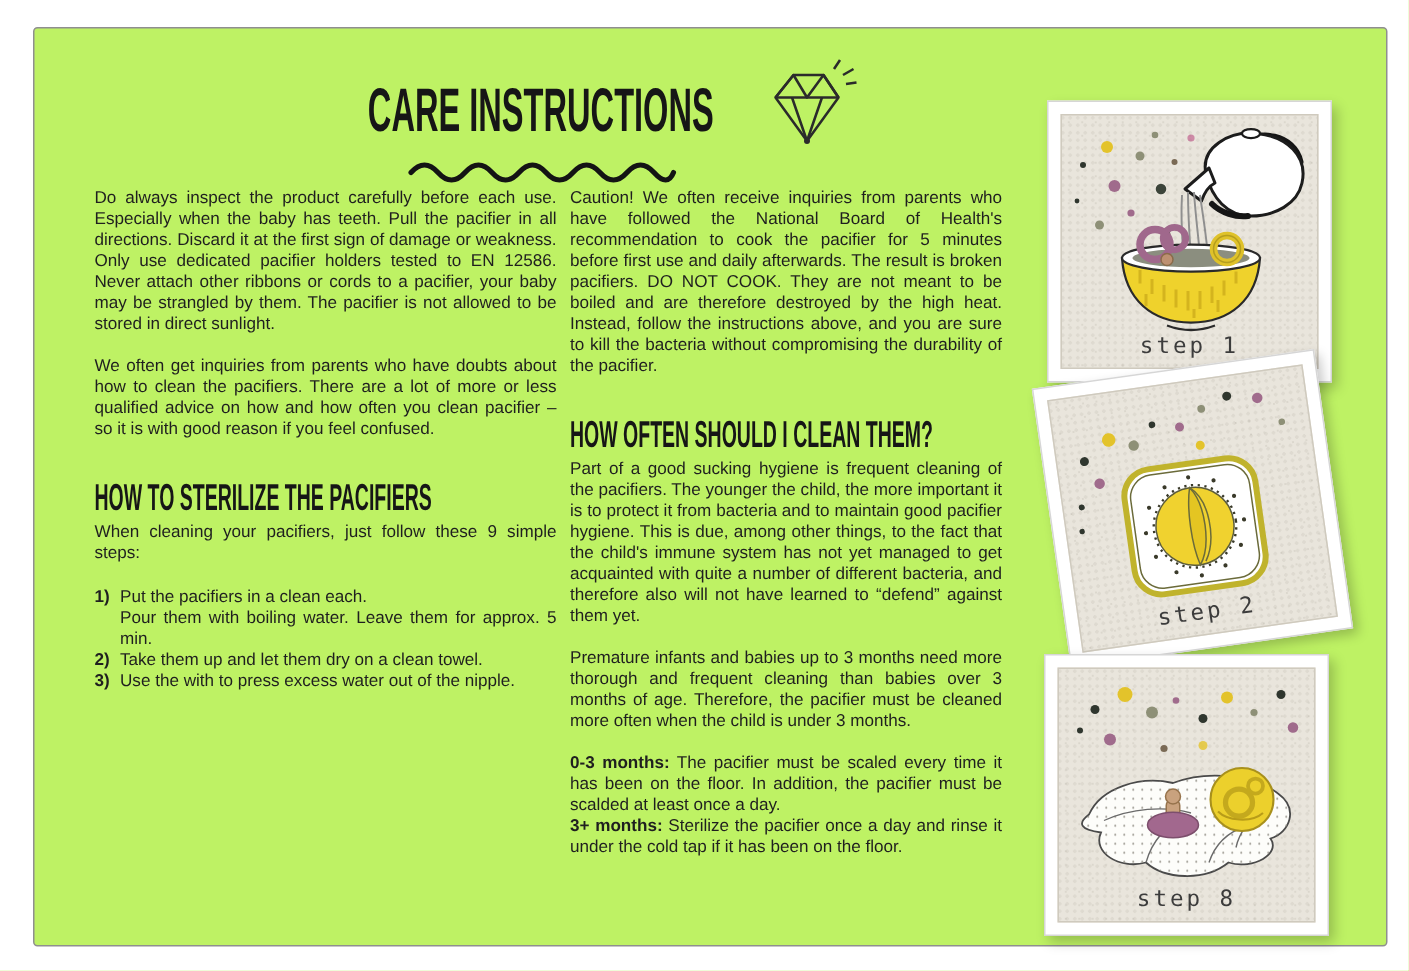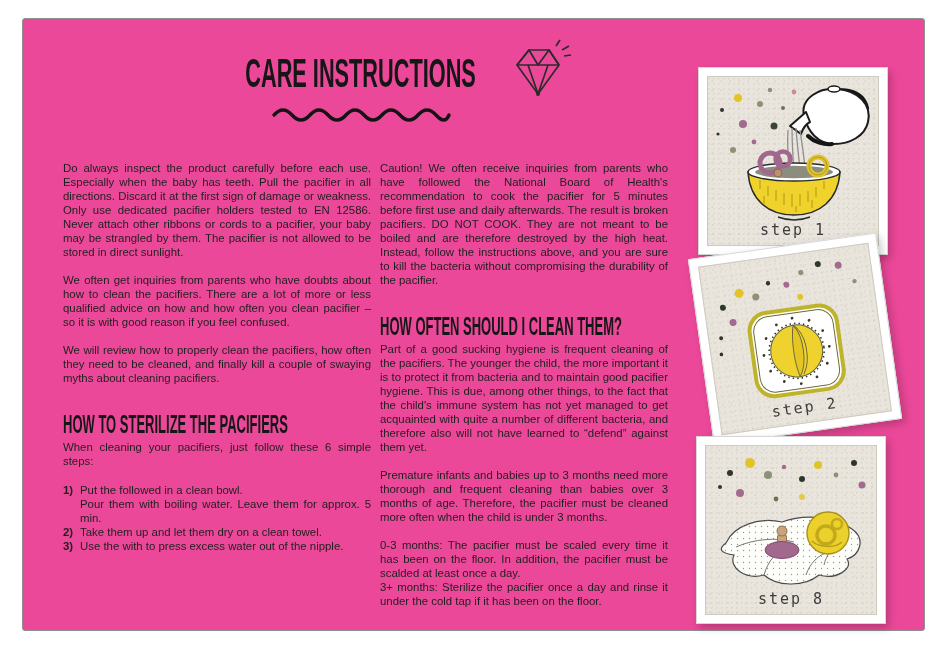--- a/index.html
+++ b/index.html
@@ -1,44 +1,44 @@
 <!DOCTYPE html>
 <html><head>
 <meta charset="utf-8">
 <style>
   html,body{margin:0;padding:0;background:#ffffff;}
   body{width:939px;height:647px;position:relative;overflow:hidden;
        font-family:"Liberation Sans",sans-serif;color:#1f1f1f;}
   .page{position:absolute;left:22px;top:18px;width:901px;height:611px;
-        border:1.5px solid #8f8f8f;border-radius:3px;background:#ec4899;}
+        border:1.5px solid #8f8f8f;border-radius:3px;background:#bef264;}
 
   
   .title-wrap{position:absolute;left:78px;top:34px;width:520px;text-align:center;}
   .doc-title{font-size:41px;font-weight:700;line-height:1;letter-spacing:0;
              display:inline-block;white-space:nowrap;transform:scaleX(.53);
              transform-origin:center center;color:#161616;}
   .squiggle{position:absolute;left:246px;top:84px;width:185px;height:20px;}
   .diamond{position:absolute;left:483px;top:20px;width:66px;height:66px;}
 
   
   .col{position:absolute;top:106px;font-size:11.4px;line-height:14px;
-       text-align:justify;hyphens:none;margin-top:36px;}
+       text-align:justify;hyphens:none;}
   .col-left{left:40px;width:308px;}
   .col-mid{left:357px;width:288px;}
   .col p{margin:0 0 14px 0;}
   .sec-h{margin:26px 0 3px 0;height:26px;}
   .sec-h .cond{font-size:25px;font-weight:700;line-height:26px;color:#161616;
                display:inline-block;white-space:nowrap;transform:scaleX(.52);
                transform-origin:left center;}
   .intro{margin-bottom:15px !important;}
   .steps{margin:0 0 15px 0;}
   .step-row{display:flex;}
   .step-num{width:17px;font-weight:700;flex:0 0 17px;}
   .step-text{flex:1;}
-  .lead{font-weight:400;}
+  .lead{font-weight:700;}
   .guideline{margin:0 !important;}
 
   
   .card{position:absolute;background:#fff;border:1px solid #d6d6d6;padding:8px;
         box-shadow:3px 4px 8px rgba(0,0,0,.22);}
   .card-1{left:675px;top:16px;width:172px;height:170px;margin-top:32px;}
   .card-2{left:677px;top:226px;width:172px;height:170px;transform:rotate(-8deg);}
   .card-3{left:673px;top:417px;width:172px;height:170px;}
   .art{position:relative;width:100%;height:100%;background:#e9e5dc;
        border:1px solid #cfcabe;box-sizing:border-box;
@@ -68,32 +68,31 @@
       <path d="M11,26 L23,11 L32,26 L43,11 L53,26"></path>
       <path d="M22,26 L32,55 M42,26 L32,55"></path>
       <path d="M50,7 L54,1 M56,11 L63,7 M58,17 L65,16"></path>
     </g>
     <circle cx="32" cy="55" r="2" fill="#2b2b2b"></circle>
   </svg>
 
   <div class="col col-left">
     <p>Do always inspect the product carefully before each use. Especially when the baby has teeth. Pull the pacifier in all directions. Discard it at the first sign of damage or weakness. Only use dedicated pacifier holders tested to EN 12586. Never attach other ribbons or cords to a pacifier, your baby may be strangled by them. The pacifier is not allowed to be stored in direct sunlight.</p>
     <p>We often get inquiries from parents who have doubts about how to clean the pacifiers. There are a lot of more or less qualified advice on how and how often you clean pacifier – so it is with good reason if you feel confused.</p>
-    <p>We will review how to properly clean the pacifiers, how often they need to be cleaned, and finally kill a couple of swaying myths about cleaning pacifiers.</p>
 
     <div class="sec-h">
       <span class="cond">HOW TO STERILIZE THE PACIFIERS</span>
     </div>
-    <p class="intro">When cleaning your pacifiers, just follow these 6 simple steps:</p>
+    <p class="intro">When cleaning your pacifiers, just follow these 9 simple steps:</p>
 
     <div class="steps">
       <div class="step-row">
         <span class="step-num">1)</span>
         <span class="step-text">
-          <span>Put the followed in a clean bowl.</span><br>
+          <span>Put the pacifiers in a clean each.</span><br>
           <span>Pour them with boiling water. Leave them for approx. 5 min.</span>
         </span>
       </div>
       <div class="step-row">
         <span class="step-num">2)</span>
         <span class="step-text">Take them up and let them dry on a clean towel.</span>
       </div>
       <div class="step-row">
         <span class="step-num">3)</span>
         <span class="step-text">Use the with to press excess water out of the nipple.</span>

